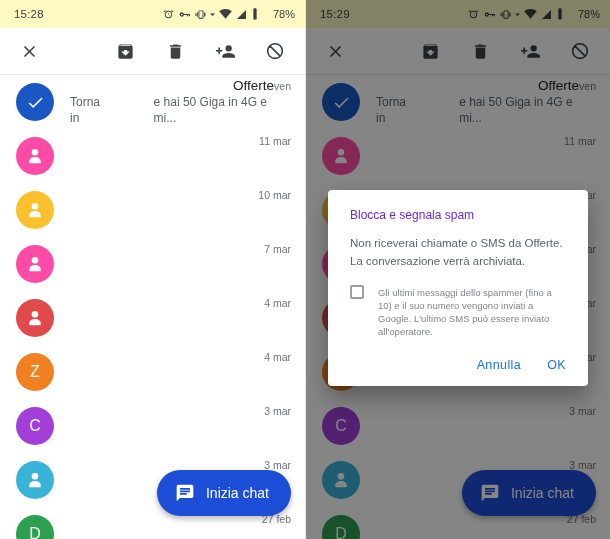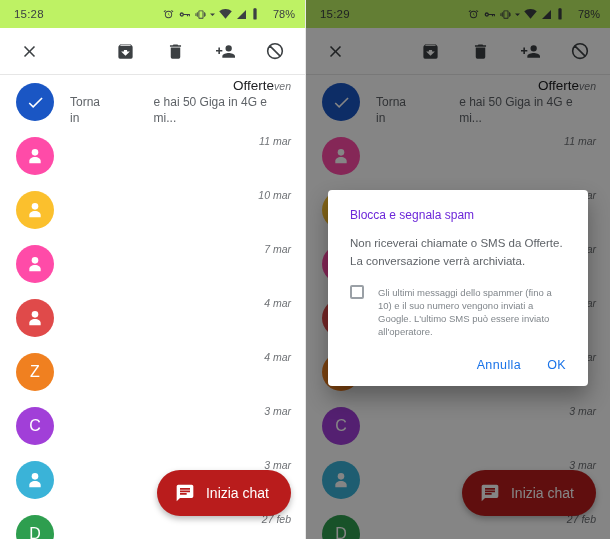--- a/index.html
+++ b/index.html
@@ -9,21 +9,21 @@
     font-family: "Liberation Sans", sans-serif;
     overflow: hidden;
   }
   .screens { display: flex; width: 610px; height: 539px; }
   .phone { position: relative; width: 305px; height: 539px; background: #ffffff; overflow: hidden; }
   .phone.right { border-left: 1px solid #e8e8e8; }
 
   
   .statusbar {
     height: 28px; display: flex; align-items: center;
-    padding: 0 10px 0 14px; background: #bef264;
+    padding: 0 10px 0 14px; background: #fef9c3;
   }
   .sb-time { font-size: 11.5px; color: #3c4043; letter-spacing: .2px; }
   .sb-right { margin-left: auto; display: flex; align-items: center; gap: 4px; }
   .sb-right svg { display: block; }
   .sb-batt { font-size: 11px; color: #3c4043; margin-left: 10px; }
 
   
   .toolbar { height: 46px; display: flex; align-items: center; padding: 0 12px 0 16px; }
   .tb-close { width: 26px; height: 26px; display: flex; align-items: center; justify-content: center; }
   .tb-actions { margin-left: auto; display: flex; align-items: center; gap: 26px; padding-right: 6px; }
@@ -36,27 +36,27 @@
   .avatar {
     width: 38px; height: 38px; border-radius: 50%;
     display: flex; align-items: center; justify-content: center;
     flex: 0 0 auto; color: #fff; font-size: 16px;
   }
   .avatar svg { display: block; }
   .row-body { flex: 1 1 auto; min-width: 0; padding-left: 16px; }
   .row-title { font-size: 13.5px; color: #202124; line-height: 16px; text-align: right; }
   .row-sub { font-size: 12px; color: #5f6368; line-height: 16px; display: flex; }
   .row-sub .gap { width: 54px; display: inline-block; }
-  .row-date { font-size: 10.5px; color: #6f7276; align-self: flex-start; padding-top: 6px; white-space: nowrap; font-style: italic; }
+  .row-date { font-size: 10.5px; color: #6f7276; align-self: flex-start; padding-top: 6px; white-space: nowrap; }
   .row.first .row-date { padding-top: 5px; }
 
   
   .fab {
     position: absolute; right: 14px; bottom: 23px;
-    height: 46px; border-radius: 23px; background: #b91c1c;
+    height: 46px; border-radius: 23px; background: #1d4ed8;
     display: flex; align-items: center; gap: 11px;
     padding: 0 22px 0 18px; color: #fff; font-size: 14px;
     box-shadow: 0 3px 6px rgba(0,0,0,.28);
   }
 
   
   .scrim { position: absolute; inset: 0; background: rgba(0,0,0,.48); }
 
   
   .dialog {

